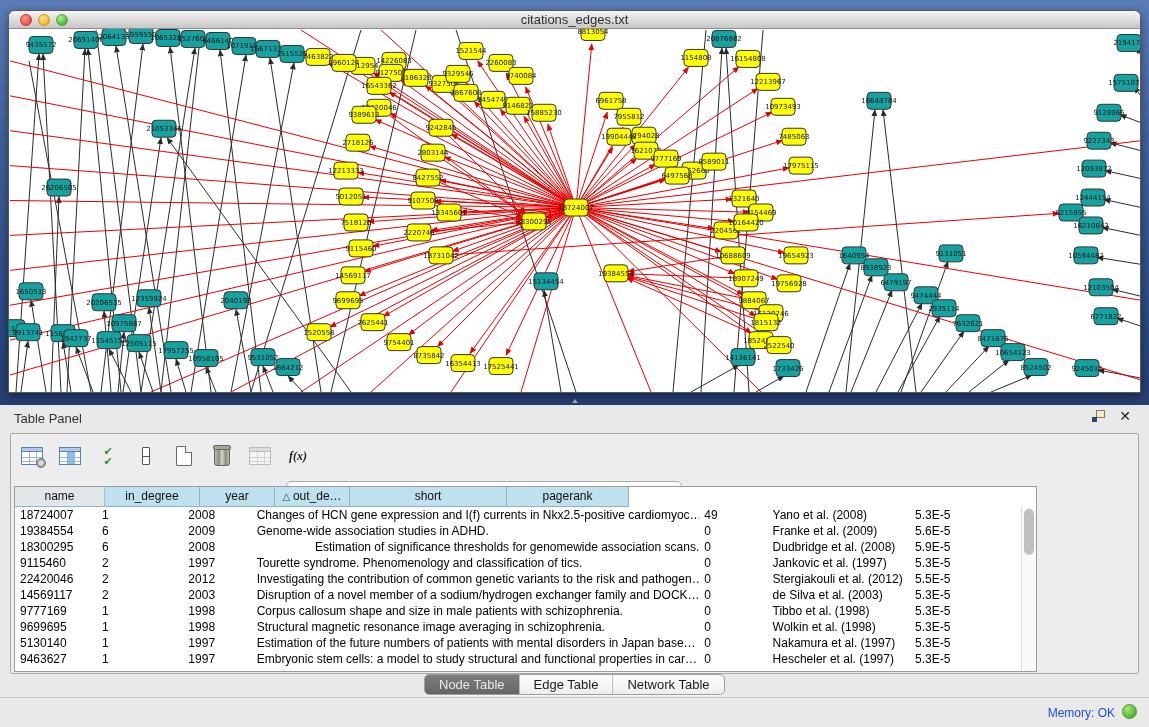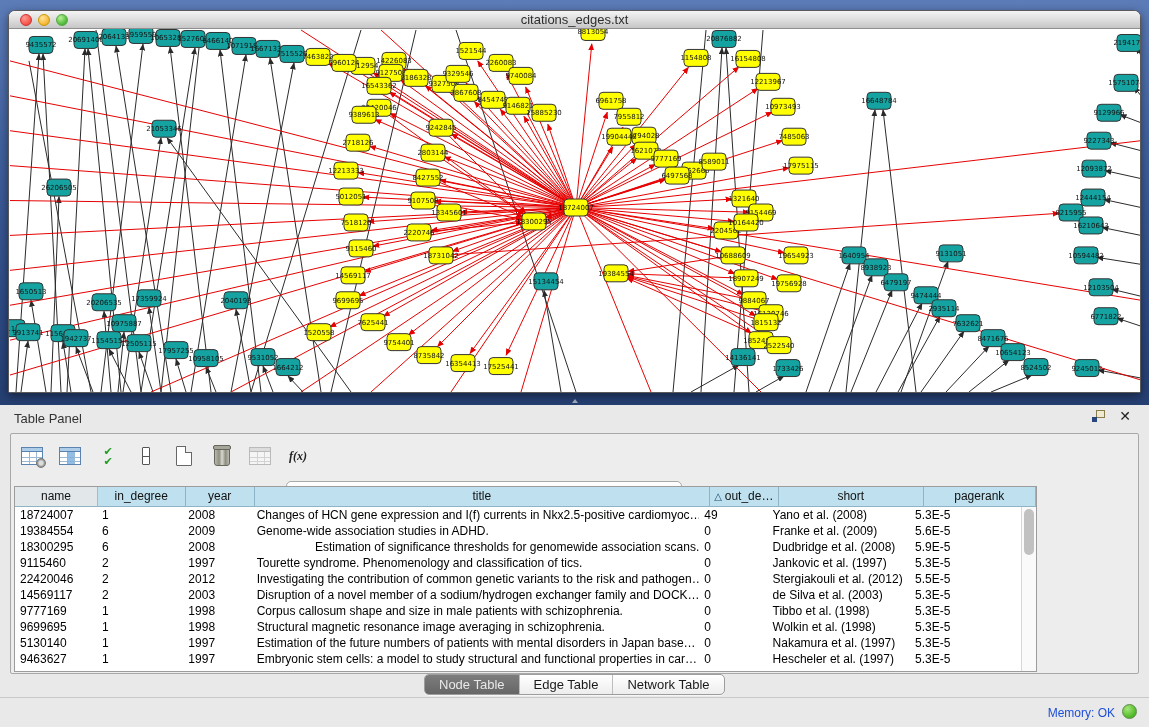--- a/index.html
+++ b/index.html
@@ -853,21 +853,20 @@
     <div class="combo">
       <span>citations_edges.txt</span>
       <span class="arrows">▲<br>▼</span>
     </div>
 
     <div class="grid">
       <div class="thead" id="header-row">
           <div class="th th-name" style="width: 90px;">name</div>
           <div class="th" style="width: 95px;">in_degree</div>
           <div class="th" style="width: 75px;">year</div>
-          <div class="th" style="width: 494px;">title</div>
           <div class="th" style="width: 75px;"><span class="sort">△ </span>out_de…</div>
           <div class="th" style="width: 157px;">short</div>
           <div class="th" style="width: 122px;">pagerank</div>
         </div>
       <div class="tbody" id="table-body">
           <div class="tr">
             <div class="td" style="width: 90px;">18724007</div>
             <div class="td" style="width: 95px;">1</div>
             <div class="td" style="width: 75px;">2008</div>
             <div class="td" style="width: 494px;">Changes of HCN gene expression and I(f) currents in Nkx2.5-positive cardiomyoc…</div>

